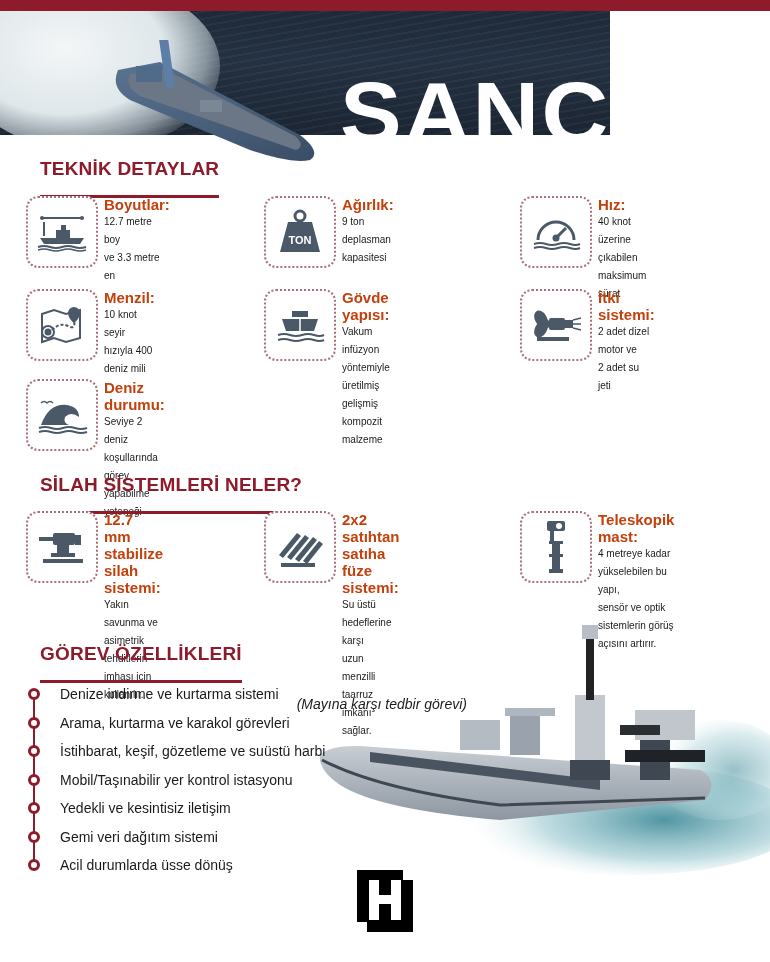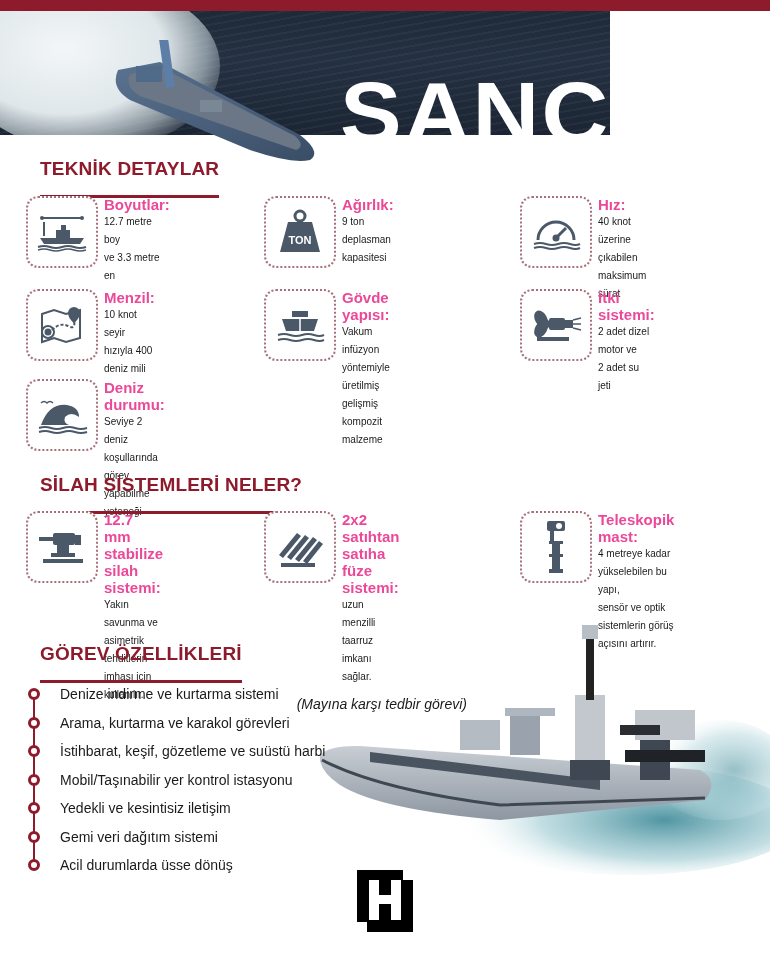--- a/index.html
+++ b/index.html
@@ -13,21 +13,21 @@
     background: radial-gradient(ellipse at 40% 40%, #f3f6f7 0%, #dfe7ea 45%, rgba(200,212,218,0.6) 65%, rgba(30,42,56,0) 80%); }
   .hero-title { position: absolute; left: 340px; top: 58px; font-family: "Liberation Sans", sans-serif; font-weight: bold;
     font-size: 88px; letter-spacing: 2px; color: #ffffff; line-height: 1; transform: scaleX(1.05); transform-origin: left; }
   .boat-top { position: absolute; left: 100px; top: 40px; width: 250px; height: 130px; }
   .section-title { position: absolute; left: 40px; font-weight: bold; color: #8e1b2b; font-size: 19px; letter-spacing: 0.2px;
     border-bottom: 3px solid #8e1b2b; padding-bottom: 15px; }
   .card { position: absolute; }
   .icon-box { position: absolute; left: 0; top: 0; width: 72px; height: 72px; border: 2px dotted #a7707a; border-radius: 12px;
     display: flex; align-items: center; justify-content: center; background: #fff; }
   .card .txt { position: absolute; left: 78px; top: 0; }
-  .card .h { color: #ec4899; font-weight: bold; font-size: 15px; line-height: 17px; }
+  .card .h { color: #c2410c; font-weight: bold; font-size: 15px; line-height: 17px; }
   .card .d { color: #1a1a1a; font-size: 10px; line-height: 18px; }
   .list { position: absolute; left: 28px; top: 680px; }
   .list .line { position: absolute; left: 5px; top: 10px; width: 2px; height: 172px; background: #8e1b2b; }
   .list .item { position: relative; height: 28.5px; display: flex; align-items: center; font-size: 14px; color: #1a1a1a; gap: 18px; }
   .list .dot { width: 12px; height: 12px; border: 3px solid #8e1b2b; border-radius: 50%; background: #fff; margin-right: 2px; position: relative; z-index: 1; }
   .list em { font-style: italic; margin-top: 20px; }
   .logo { position: absolute; left: 357px; top: 870px; width: 56px; height: 62px; }
   .boat-big { position: absolute; left: 300px; top: 620px; width: 470px; height: 260px; }
 </style>
 </head>
@@ -214,20 +214,21 @@
       <path d="M6 30 L24 8 L28 11 L10 33 Z"></path>
       <path d="M14 32 L32 10 L36 13 L18 35 Z"></path>
       <path d="M22 34 L40 12 L44 15 L26 37 Z"></path>
       <path d="M30 36 L46 16 L50 19 L34 39 Z"></path>
       <rect x="8" y="38" width="34" height="4"></rect>
     </svg>
   </div>
   <div class="txt">
     <div class="h">2x2 satıhtan satıha</div>
     <div class="h">füze sistemi:</div>
+    <div class="d">Su üstü hedeflerine karşı</div>
     <div class="d">uzun menzilli taarruz</div>
     <div class="d">imkanı sağlar.</div>
   </div>
 </div>
 
 <div class="card" style="left:520px; top:511px;">
   <div class="icon-box">
     <svg width="30" height="56" viewBox="0 0 30 56" fill="#4a5868">
       <rect x="6" y="2" width="18" height="10" rx="2"></rect>
       <circle cx="18" cy="7" r="3" fill="#fff"></circle>

